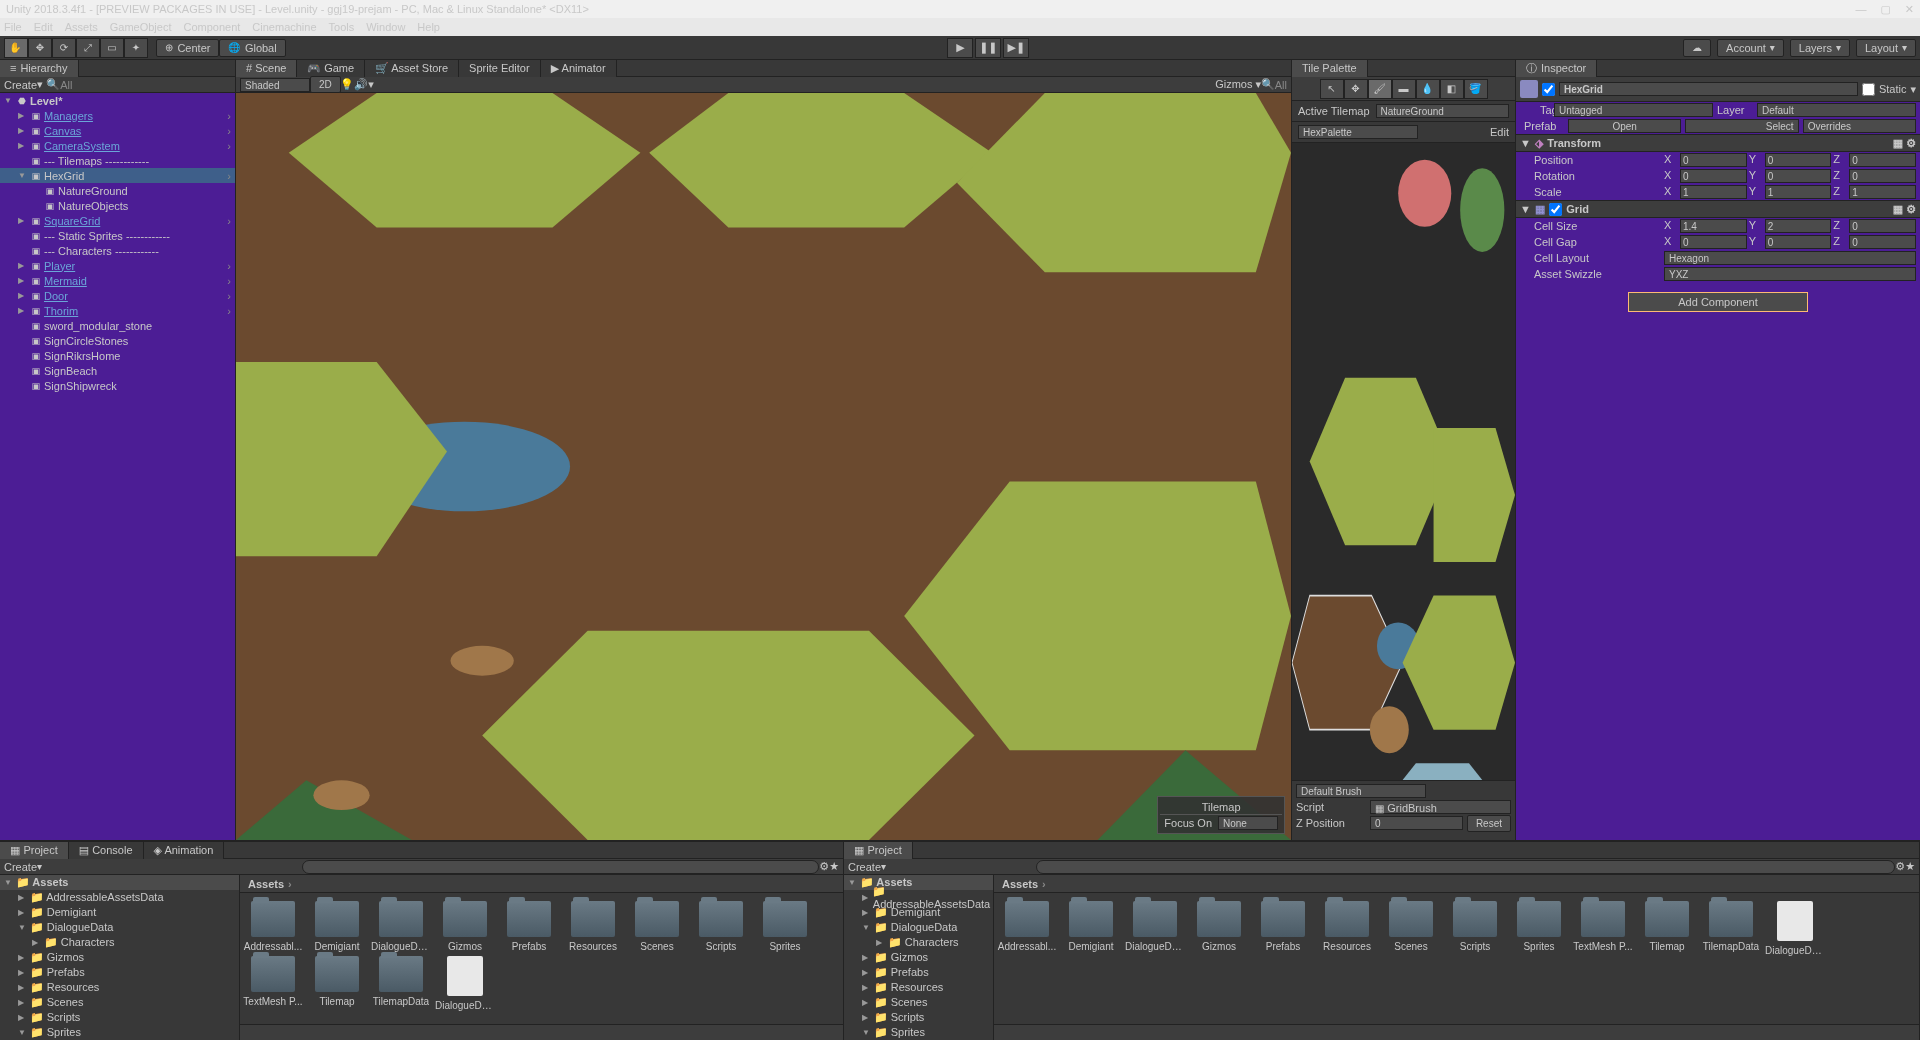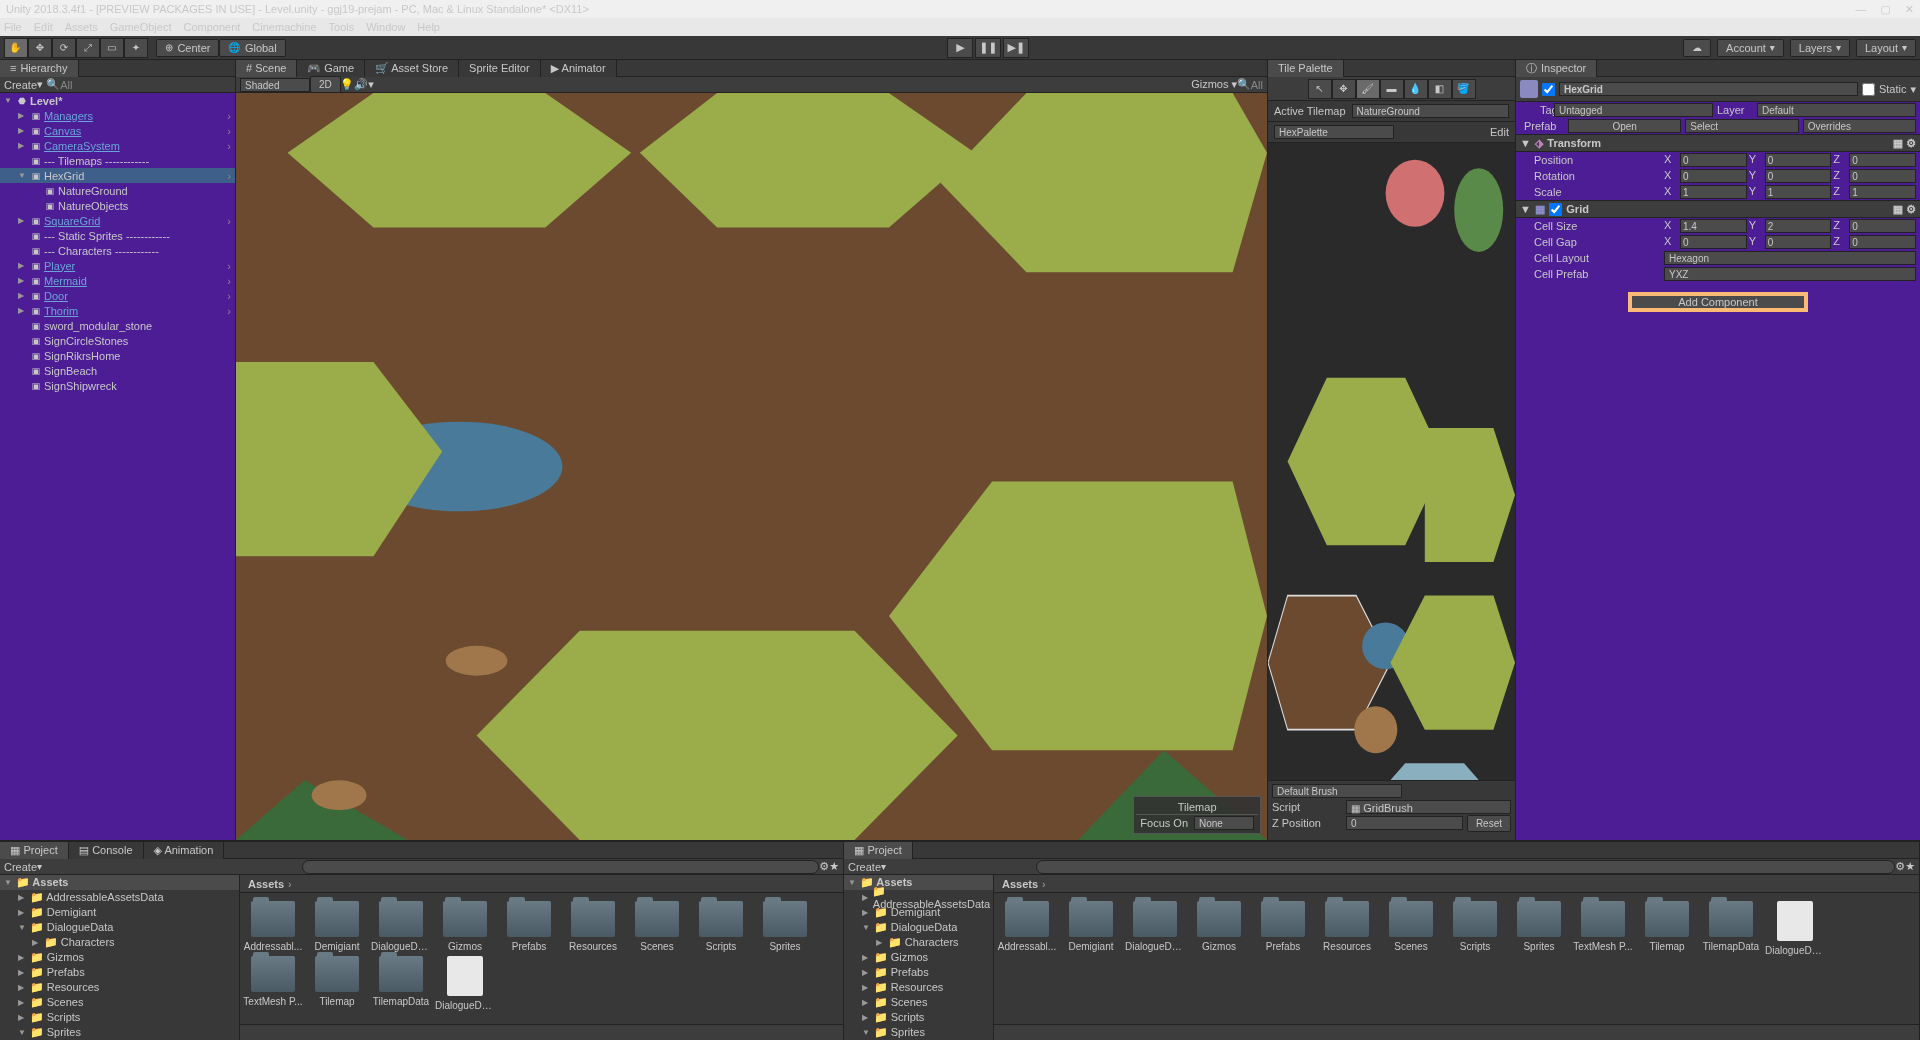--- a/index.html
+++ b/index.html
@@ -34,38 +34,38 @@
 .blue { color: #6ba5d8; text-decoration: underline; }
 .grey { color: #c8c8c8; }
 
 
 .scene-panel { flex: 1; }
 .scene-tabs { display: flex; }
 .scene-viewport { flex: 1; background: #2a2a2a; position: relative; overflow: hidden; }
 .scene-svg { width: 100%; height: 100%; }
 
 
-.tilepalette { width: 248px; }
+.tilepalette { width: 224px; }
 .tp-toolbar { height: 24px; background: #3d3d3d; display: flex; align-items: center; justify-content: center; gap: 0; border-bottom: 1px solid #222; }
 .tp-row { display: flex; align-items: center; padding: 3px 6px; gap: 6px; font-size: 10px; }
 .tp-palette { flex: 1; background: #2a2a2a; position: relative; overflow: hidden; }
 .tp-brush { height: 60px; border-top: 1px solid #222; background: #383838; padding: 2px 4px; font-size: 10px; }
 .tp-brush .row { display: flex; align-items: center; height: 16px; gap: 4px; }
 
 
 .inspector { width: 404px; border-right: none; }
 .insp-header { background: #3d3d3d; padding: 3px 4px; display: flex; align-items: center; gap: 4px; border-bottom: 1px solid #222; }
 .insp-row { display: flex; align-items: center; height: 16px; padding: 0 4px; font-size: 10px; gap: 4px; }
 .insp-row .label { width: 140px; padding-left: 14px; }
 .insp-row .xyz { display: flex; gap: 2px; flex: 1; }
 .insp-row .xyz span { width: 14px; }
 .insp-row .xyz input { flex: 1; background: #4b4b4b; border: 1px solid #222; color: #c8c8c8; font-size: 10px; padding: 0 2px; height: 14px; width: 50px; }
 .component-header { background: #3d3d3d; height: 18px; display: flex; align-items: center; padding: 0 4px; gap: 4px; font-size: 11px; font-weight: bold; border-top: 1px solid #222; border-bottom: 1px solid #222; }
 .dd-field { background: #4b4b4b; border: 1px solid #222; padding: 1px 4px; font-size: 10px; flex: 1; height: 14px; }
-.add-comp { margin: 10px auto; width: 180px; height: 20px; background: #4b4b4b; border: 4px solid #fdba74; display: flex; align-items: center; justify-content: center; font-size: 11px; text-align: center; }
+.add-comp { margin: 10px auto; width: 180px; height: 20px; background: #4b4b4b; border: 1px solid #fdba74; display: flex; align-items: center; justify-content: center; font-size: 11px; text-align: center; }
 
 
 .bottom { height: 200px; display: flex; border-top: 2px solid #222; }
 .project-panel { display: flex; flex-direction: column; border-right: 1px solid #222; }
 .proj-body { flex: 1; display: flex; overflow: hidden; }
 .proj-tree { width: 240px; background: #383838; border-right: 1px solid #222; overflow: hidden; }
 .proj-grid { flex: 1; background: #383838; display: flex; flex-direction: column; }
 .proj-grid-header { height: 18px; background: #3d3d3d; border-bottom: 1px solid #222; display: flex; align-items: center; padding: 0 8px; font-size: 11px; font-weight: bold; }
 .proj-items { flex: 1; padding: 8px; display: flex; flex-wrap: wrap; align-content: flex-start; gap: 4px 14px; }
 .proj-item { width: 50px; display: flex; flex-direction: column; align-items: center; gap: 4px; }
@@ -367,21 +367,21 @@
       </div>
       <div class="insp-row">
         <span style="width:30px;padding-left:20px">Tag</span>
         <span class="dd-field">Untagged</span>
         <span style="width:36px">Layer</span>
         <span class="dd-field">Default</span>
       </div>
       <div class="insp-row">
         <span style="width:44px;padding-left:4px">Prefab</span>
         <span class="dd-field" style="text-align:center">Open</span>
-        <span class="dd-field" style="text-align:left">Select</span>
+        <span class="dd-field" style="text-align:right">Select</span>
         <span class="dd-field" style="">Overrides</span>
       </div>
       <div class="component-header">▼ <span style="color:#c080c0">⬗</span> <span>Transform</span><span style="margin-left:auto">▦ ⚙</span></div>
       <div class="insp-row">
           <span class="label">Position</span>
           <div class="xyz">
             <span>X</span>
             <input value="0" style="">
             <span>Y</span>
             <input value="0" style="">
@@ -432,21 +432,21 @@
             <input value="0" style="">
             <span>Z</span>
             <input value="0" style="">
           </div>
         </div>
       <div class="insp-row">
           <span class="label">Cell Layout</span>
           <span class="dd-field">Hexagon</span>
         </div>
       <div class="insp-row">
-          <span class="label">Cell Prefab</span>
+          <span class="label">Asset Swizzle</span>
           <span class="dd-field">YXZ</span>
         </div>
       <div class="add-comp">Add Component</div>
     </div>
   </div>
 </div>
 
 <div class="bottom">
   <div class="project-panel" style="width:844px">
     <div class="panel-header" id="proj-tabs-1">

